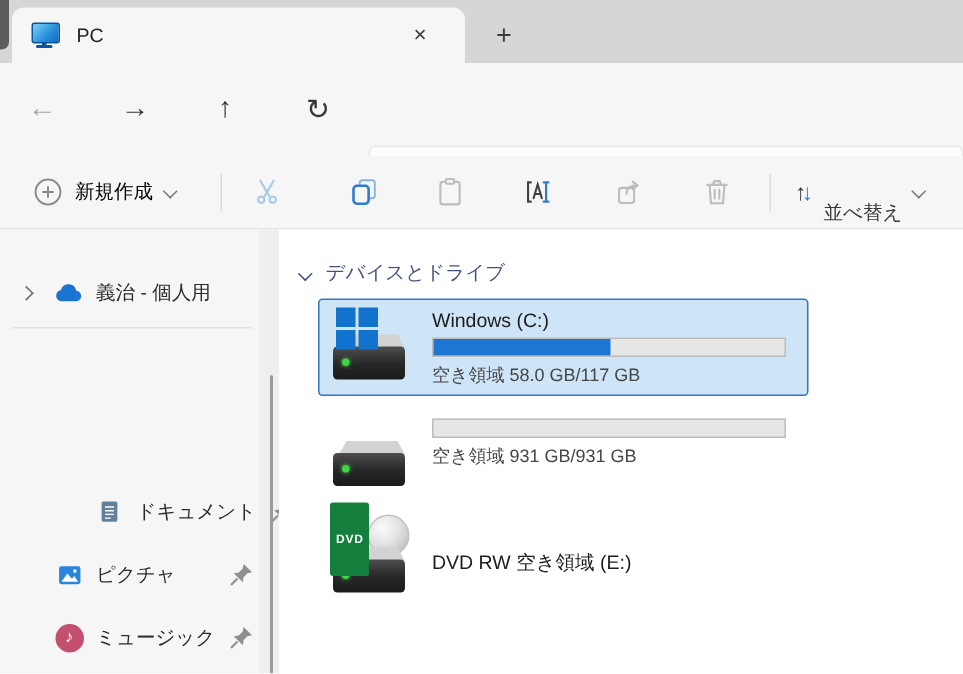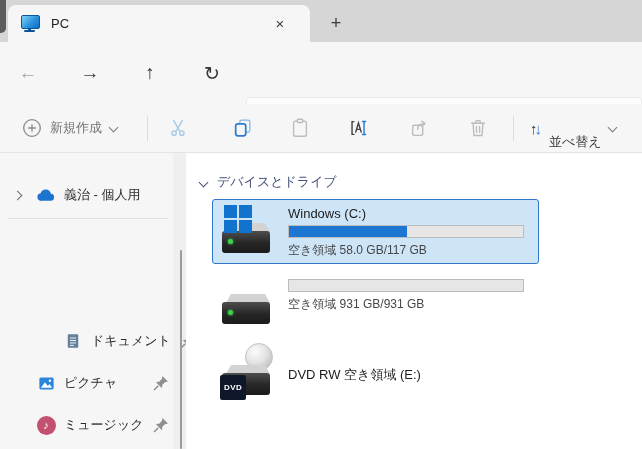--- a/index.html
+++ b/index.html
@@ -29,21 +29,21 @@
   .bc-monitor .base{position:absolute;left:5px;top:16px;width:12px;height:1.6px;background:#4b4b4b;}
   .crumb{font-size:13px;color:#1f1f1f;padding:0 4px;}
   .chv{display:inline-block;width:6px;height:6px;border-right:1.4px solid currentColor;border-bottom:1.4px solid currentColor;}
   .chv-right{transform:rotate(-45deg);}
   .chv-down{transform:rotate(45deg);}
   .bc-sep{color:#474747;margin:0 9px;display:flex;align-items:center;}
 
   
   .toolbar{position:absolute;left:0;top:104px;width:642px;height:49px;background:#f6f6f6;border-bottom:1px solid #e3e3e3;box-sizing:border-box;}
   .new-btn{position:absolute;left:14px;top:7px;height:34px;display:flex;align-items:center;gap:8px;padding:0 8px;border-radius:5px;}
-  .new-btn .lbl{font-size:13px;color:#737373;}
+  .new-btn .lbl{font-size:13px;color:#000000;}
   .new-btn .chv,.sort-btn .chv{color:#7a7a7a;margin-top:-2px;}
   .tb-divider{position:absolute;top:12px;width:1px;height:25px;background:#dcdcdc;}
   .icon-btn{position:absolute;top:7px;width:40px;height:34px;display:flex;align-items:center;justify-content:center;border-radius:5px;}
   .sort-btn{position:absolute;left:524px;top:7px;height:34px;display:flex;align-items:center;gap:7px;padding:0 6px;border-radius:5px;}
   .sort-arrows{font-size:15px;letter-spacing:-3px;display:flex;}
   .sort-arrows .up{color:#3a3a3a;}
   .sort-arrows .down{color:#2b7cd9;}
   .sort-btn .lbl{font-size:13px;color:#3a3a3a;margin-left:3px;margin-top:28px;}
 
   
@@ -72,21 +72,21 @@
   .cap-bar{position:relative;width:236px;height:13px;background:#e6e6e6;border:1px solid #bcbcbc;box-sizing:border-box;margin-top:3px;}
   .cap-fill{position:absolute;left:0;top:0;bottom:0;background:#1d77d2;}
   .free-text{font-size:12px;color:#464646;margin-top:4px;}
   .drive-ic{position:relative;width:54px;height:56px;flex:0 0 auto;}
   .d-top{position:absolute;left:7px;top:19px;width:34px;height:0;border-bottom:9px solid #d3d3d3;border-left:5px solid transparent;border-right:5px solid transparent;}
   .d-body{position:absolute;left:3px;top:27px;width:48px;height:22px;border-radius:3px;background:linear-gradient(180deg,#4e4e4e 0%,#262626 55%,#1b1b1b 100%);}
   .d-led{position:absolute;left:9px;top:35px;width:5px;height:5px;border-radius:50%;background:#3fd44a;box-shadow:0 0 3px #3fd44a;}
   .win-logo{position:absolute;left:5px;top:1px;width:28px;height:28px;display:grid;grid-template-columns:13px 13px;grid-template-rows:13px 13px;gap:2px;}
   .win-logo i{background:#1173cd;}
   .dvd-disc{position:absolute;right:0;top:-3px;width:28px;height:28px;border-radius:50%;background:radial-gradient(circle at 35% 30%,#fbfbfb 0%,#e3e3e3 45%,#c6c6c6 75%,#d8d8d8 100%);border:1px solid #c2c2c2;box-sizing:border-box;}
-  .dvd-badge{position:absolute;left:1px;bottom:2px;background:#0f172a;color:#ffffff;font-size:8px;font-weight:bold;padding:8px 4px;border-radius:2px;letter-spacing:.5px;}
+  .dvd-badge{position:absolute;left:1px;bottom:18px;background:#15803d;color:#ffffff;font-size:8px;font-weight:bold;padding:20px 4px;border-radius:2px;letter-spacing:.5px;}
 </style>
 </head>
 <body>
 
 <div id="win">
 
   <div class="tabstrip">
     <div class="dark-corner"></div>
     <div class="tab">
       <span class="tab-monitor">

